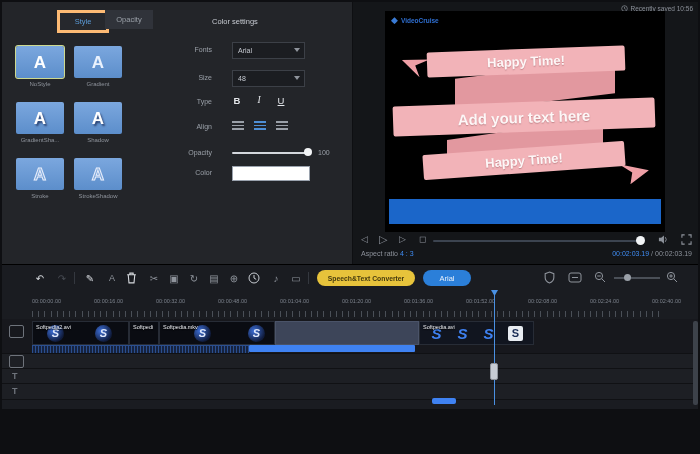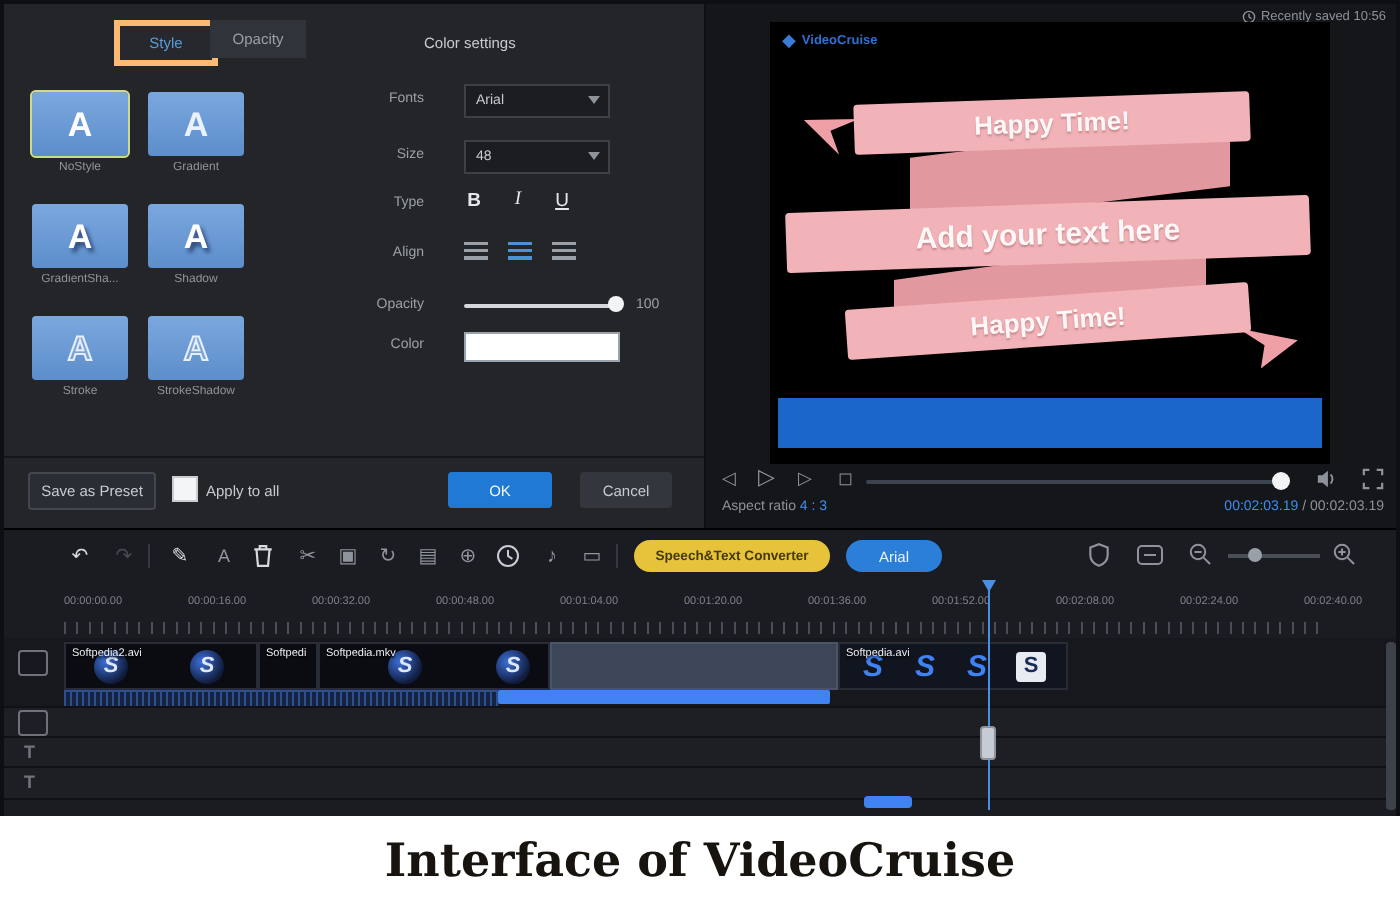--- a/index.html
+++ b/index.html
@@ -162,27 +162,20 @@
     <div class="abs align-ic" style="left:274px;top:119px;"></div>
 
     <div class="abs set-label" style="top:147px;">Opacity</div>
     <div class="abs op-line"></div>
     <div class="abs op-dot"></div>
     <div class="abs" style="left:316px;top:147px;font-size:7px;color:#9aa0a8;">100</div>
 
     <div class="abs set-label" style="top:167px;">Color</div>
     <div class="abs color-swatch" title="#ffffff"></div>
 
-    <div class="abs lp-footer">
-      <div class="abs btn btn-savepreset">Save as Preset</div>
-      <div class="abs checkbox"></div>
-      <div class="abs cb-label">Apply to all</div>
-      <div class="abs btn btn-ok">OK</div>
-      <div class="abs btn btn-cancel">Cancel</div>
-    </div>
   </div>
 
   <div class="abs preview">
     <div class="abs status">
       <svg width="7" height="7" viewBox="0 0 10 10">
         <circle cx="5" cy="5" r="4" fill="none" stroke="#8d929b" stroke-width="1"></circle>
         <path d="M5 2.6 V5 L6.8 6.2" fill="none" stroke="#8d929b" stroke-width="1"></path>
       </svg>
       <span>Recently saved 10:56</span>
     </div>
@@ -328,17 +321,14 @@
     <div class="abs audio1"></div>
     <div class="abs audio2"></div>
     <div class="abs mini-clip"></div>
 
     <div class="abs playhead-marker"></div>
     <div class="abs playhead-line"></div>
     <div class="abs playhead-handle"></div>
     <div class="abs vscroll"></div>
   </div>
 
-  <div class="abs caption-strip">
-    <div class="caption-text">Interface of VideoCruise</div>
-  </div>
 
 </div>
 
 </body></html>

